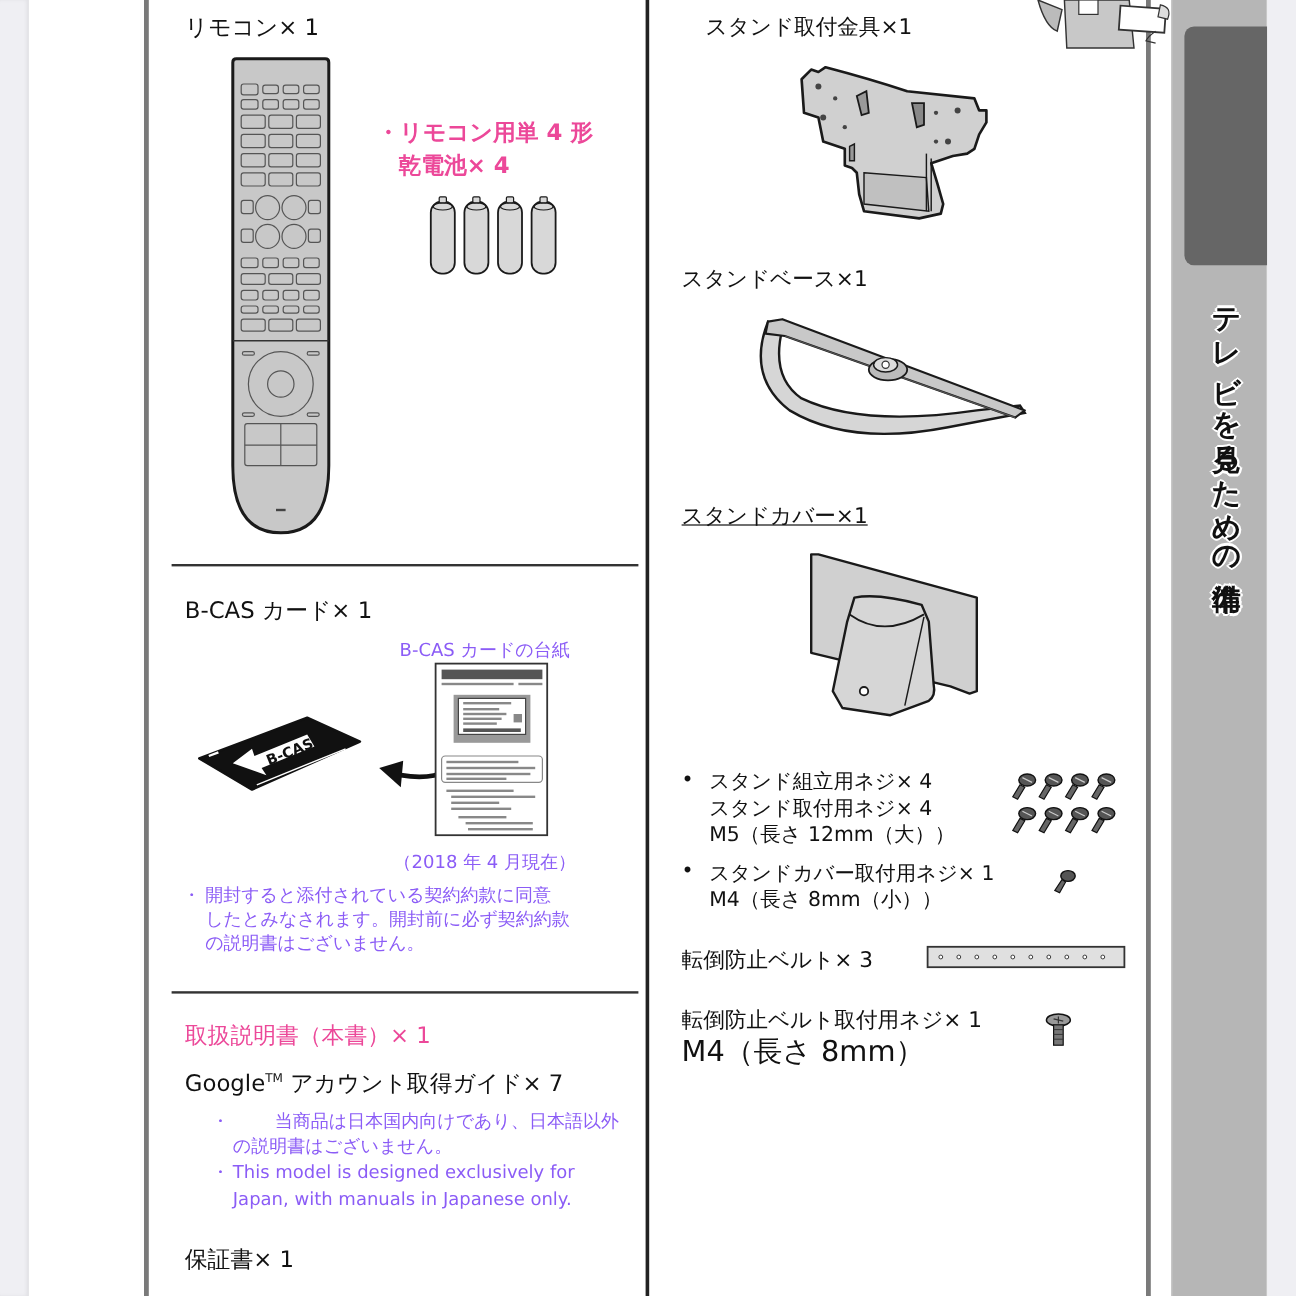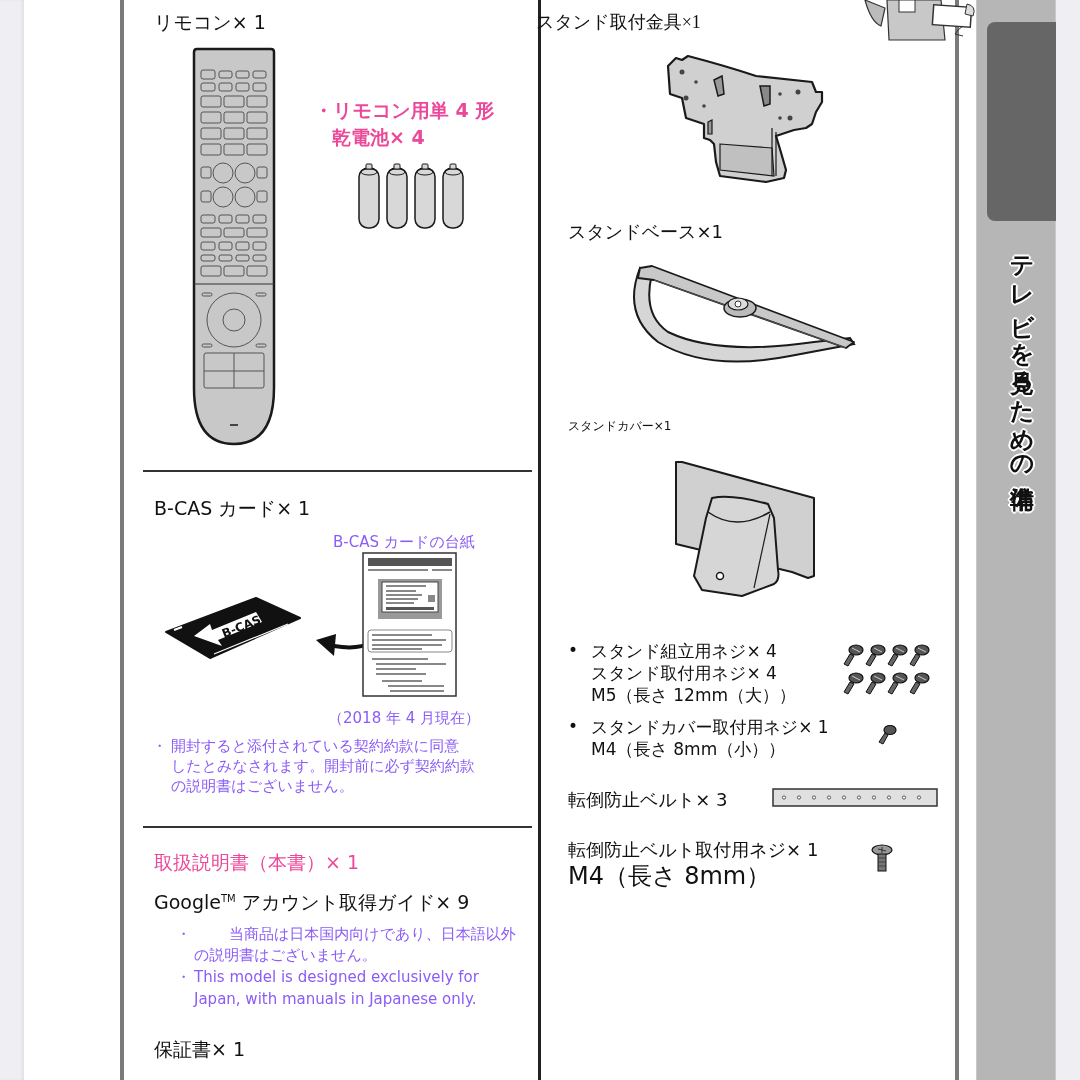--- a/index.html
+++ b/index.html
@@ -188,32 +188,32 @@
 <div class="t small" style="left:328px; top:708px;">（2018 年 4 月現在）</div>
 
 <div class="t small" style="left:152px; top:736px;">・</div>
 <div class="t small" style="left:171px; top:736px;">開封すると添付されている契約約款に同意</div>
 <div class="t small" style="left:171px; top:756px;">したとみなされます。開封前に必ず契約約款</div>
 <div class="t small" style="left:171px; top:776px;">の説明書はございません。</div>
 
 <div class="hr" style="left:143px; top:826px; width:389px;"></div>
 
 <div class="t hb" style="left:154px; top:850px; font-weight:normal;">取扱説明書（本書）× 1</div>
-<div class="t h" style="left:154px; top:890px;"><span>Google</span><span class="sup">TM</span><span> アカウント取得ガイド× 9</span></div>
+<div class="t h" style="left:154px; top:890px;"><span>Google</span><span class="sup">TM</span><span> アカウント取得ガイド× 7</span></div>
 
 <div class="t small" style="left:176px; top:924px;">・</div>
 <div class="t small" style="left:194px; top:924px;margin-left:35px;">当商品は日本国内向けであり、日本語以外</div>
 <div class="t small" style="left:194px; top:945px;">の説明書はございません。</div>
 <div class="t small" style="left:176px; top:967px;">・</div>
 <div class="t small" style="left:194px; top:967px;">This model is designed exclusively for</div>
 <div class="t small" style="left:194px; top:989px;">Japan, with manuals in Japanese only.</div>
 
 <div class="t h" style="left:154px; top:1037px;">保証書× 1</div>
 
-<div class="t h" style="left:536px; top:10px; font-size:18px;font-family:Liberation Serif, serif;">スタンド取付金具×1</div>
+<div class="t h" style="left:588px; top:10px; font-size:18px;">スタンド取付金具×1</div>
 
 <svg style="left:666px; top:52px;" width="160" height="132" viewBox="0 0 160 132">
   <path d="M2,14 L10,6 L16,8 L22,4 Q60,14 90,24 L146,30 L150,40 L156,40 L156,50 L150,60 L146,72 L140,76 L128,78 L110,84 Q115,100 120,118 L118,126 L100,130 L54,124 L50,110 L48,92 L44,88 L38,86 L38,72 L20,66 L16,46 L4,42 Z" fill="#d0d0d0" stroke="#1a1a1a" stroke-width="2.2" stroke-linejoin="round"></path>
   <g fill="#444">
     <circle cx="16" cy="20" r="2.5"></circle>
       <circle cx="30" cy="30" r="1.8"></circle>
       <circle cx="20" cy="46" r="2.5"></circle>
       <circle cx="38" cy="54" r="1.8"></circle>
     <circle cx="132" cy="40" r="2.5"></circle>
       <circle cx="114" cy="42" r="1.8"></circle>
@@ -232,21 +232,21 @@
 
 <svg style="left:628px; top:264px;" width="230" height="110" viewBox="0 0 230 110">
   <path d="M12,4 Q-6,50 30,78 Q80,108 162,92 L226,80 L222,74 L186,78 Q90,92 40,68 Q14,50 24,10 Z" fill="#d6d6d6" stroke="#1a1a1a" stroke-width="2"></path>
   <path d="M12,4 L24,2 L226,78 L218,84 L26,16 L10,14 Z" fill="#c8c8c8" stroke="#1a1a1a" stroke-width="1.8" stroke-linejoin="round"></path>
   <line x1="26" y1="16" x2="218" y2="84" stroke="#555" stroke-width="1"></line>
   <ellipse cx="112" cy="44" rx="16" ry="9" fill="#bbb" stroke="#1a1a1a" stroke-width="1.5"></ellipse>
   <ellipse cx="110" cy="40" rx="10" ry="6" fill="#ddd" stroke="#1a1a1a" stroke-width="1.2"></ellipse>
   <circle cx="110" cy="40" r="3" fill="#fff" stroke="#333" stroke-width="1"></circle>
 </svg>
 
-<div class="t h" style="left:568px; top:418px; font-size:12px;">スタンドカバー×1</div>
+<div class="t h" style="left:568px; top:418px; font-size:18px;text-decoration:underline;">スタンドカバー×1</div>
 
 <svg style="left:672px; top:460px;" width="146" height="140" viewBox="0 0 146 140">
   <path d="M4,2 L10,2 L142,38 L142,116 L136,118 L120,112 L4,84 Z" fill="#d0d0d0" stroke="#1a1a1a" stroke-width="2" stroke-linejoin="round"></path>
   <path d="M40,38 Q60,34 96,44 L102,58 L106,110 Q108,120 102,124 L70,136 L30,130 L22,116 L34,58 Z" fill="#d6d6d6" stroke="#1a1a1a" stroke-width="2" stroke-linejoin="round"></path>
   <path d="M36,52 Q64,72 98,52" fill="none" stroke="#1a1a1a" stroke-width="1.5"></path>
   <line x1="98" y1="54" x2="82" y2="128" stroke="#1a1a1a" stroke-width="1.2"></line>
   <circle cx="48" cy="116" r="3.5" fill="#fff" stroke="#1a1a1a" stroke-width="1.5"></circle>
 </svg>
 
 <div class="t h" style="left:568px; top:640px; font-size:17px;">•</div>

